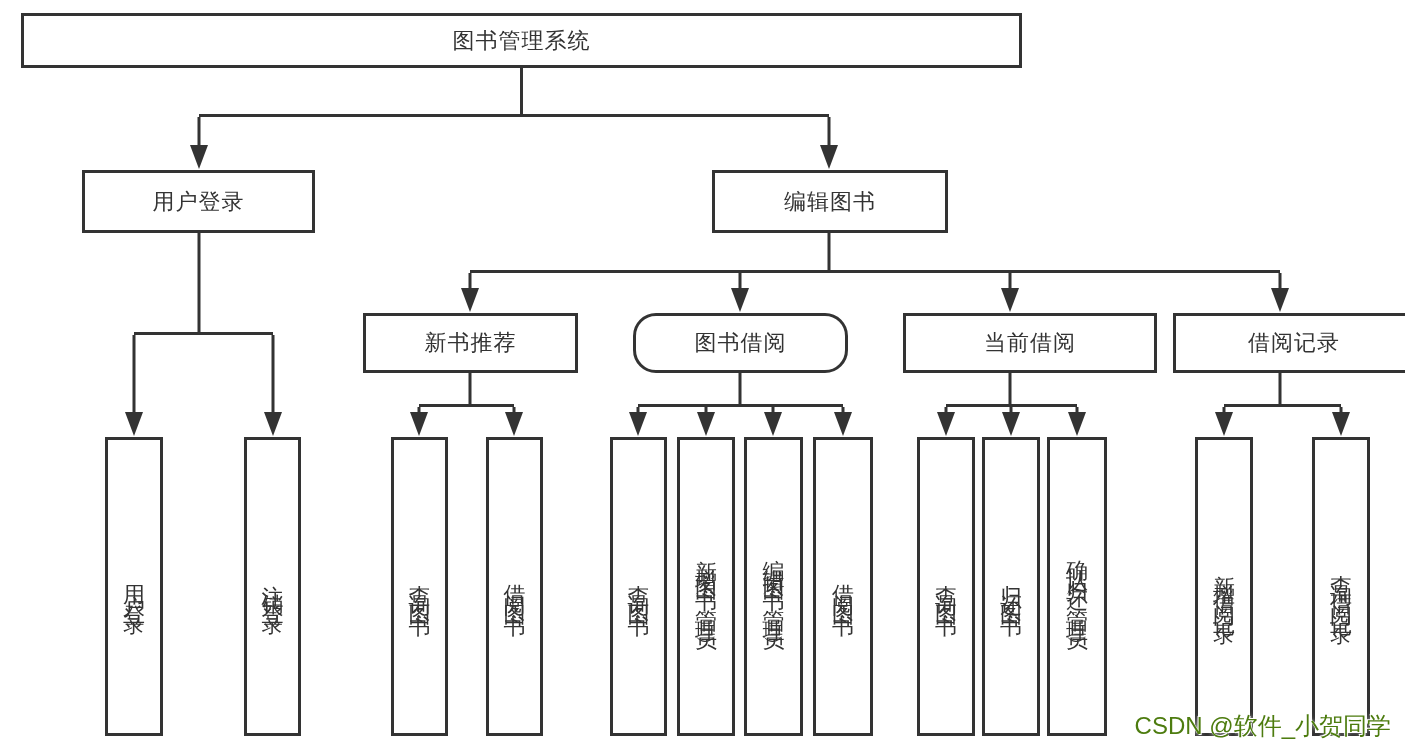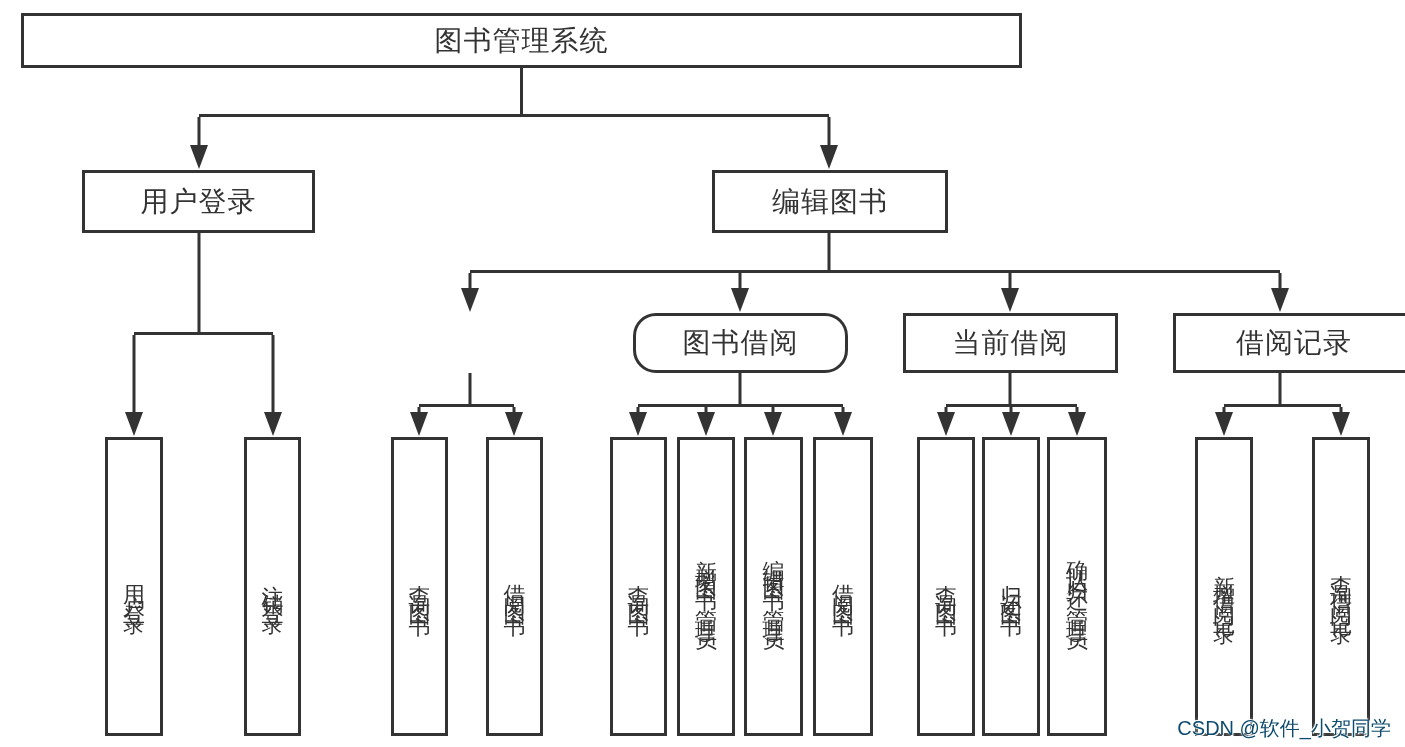--- a/index.html
+++ b/index.html
@@ -16,21 +16,21 @@
     position:absolute;
     box-sizing:border-box;
     background:#ffffff;
     border:3px solid #333333;
     display:flex;
     align-items:center;
     justify-content:center;
     text-align:center;
   }
   .hlabel{
-    font-size:28px;
+    font-size:22px;
     letter-spacing:1px;
     white-space:nowrap;
     line-height:1;
     text-align:center;
   }
   .vbox{top:437px;height:299px;}
   .vlabel{
     writing-mode:vertical-rl;
     text-orientation:mixed;
     font-size:22px;
@@ -38,42 +38,42 @@
     line-height:1;
   }
   
   .b-root{left:21px;top:13px;width:1001px;height:55px;}
   
   .b-user{left:82px;top:170px;width:233px;height:63px;}
   .b-mgmt{left:712px;top:170px;width:236px;height:63px;}
   
   .b-l3-1{left:363px;top:313px;width:215px;height:60px;}
   .b-l3-2{left:633px;top:313px;width:215px;height:60px;border-radius:23px;}
-  .b-l3-3{left:903px;top:313px;width:215px;height:60px;}
+  .b-l3-3{left:903px;top:313px;width:254px;height:60px;}
   .b-l3-4{left:1173px;top:313px;width:242px;height:60px;}
   
   .b-lf1{left:105px;width:58px;}
   .b-lf2{left:244px;width:57px;}
   .b-lf3{left:391px;width:57px;}
   .b-lf4{left:486px;width:57px;}
   .b-lf5{left:610px;width:57px;}
   .b-lf6{left:677px;width:58px;}
   .b-lf7{left:744px;width:59px;}
   .b-lf8{left:813px;width:60px;}
   .b-lf9{left:917px;width:58px;}
   .b-lf10{left:982px;width:58px;}
   .b-lf11{left:1047px;width:60px;}
   .b-lf12{left:1195px;width:58px;}
   .b-lf13{left:1312px;width:58px;}
   .watermark{
     position:absolute;
     right:14px;
     bottom:5px;
-    font-size:20px;
-    color:#0c4a6e;
+    font-size:24px;
+    color:#4d7c0f;
     text-shadow:1px 1px 0 #ffffff,-1px -1px 0 #ffffff,0 0 4px #ffffff;
     white-space:nowrap;
     z-index:5;
   }
 </style>
 </head>
 <body>
 
 <div class="canvas">
 
@@ -121,20 +121,23 @@
     <span class="hlabel">图书管理系统</span>
   </div>
 
   <div class="box b-user">
     <span class="hlabel">用户登录</span>
   </div>
   <div class="box b-mgmt">
     <span class="hlabel">编辑图书</span>
   </div>
 
+  <div class="box b-l3-1">
+    <span class="hlabel">新书推荐</span>
+  </div>
   <div class="box b-l3-2">
     <span class="hlabel">图书借阅</span>
   </div>
   <div class="box b-l3-3">
     <span class="hlabel">当前借阅</span>
   </div>
   <div class="box b-l3-4">
     <span class="hlabel">借阅记录</span>
   </div>
 

